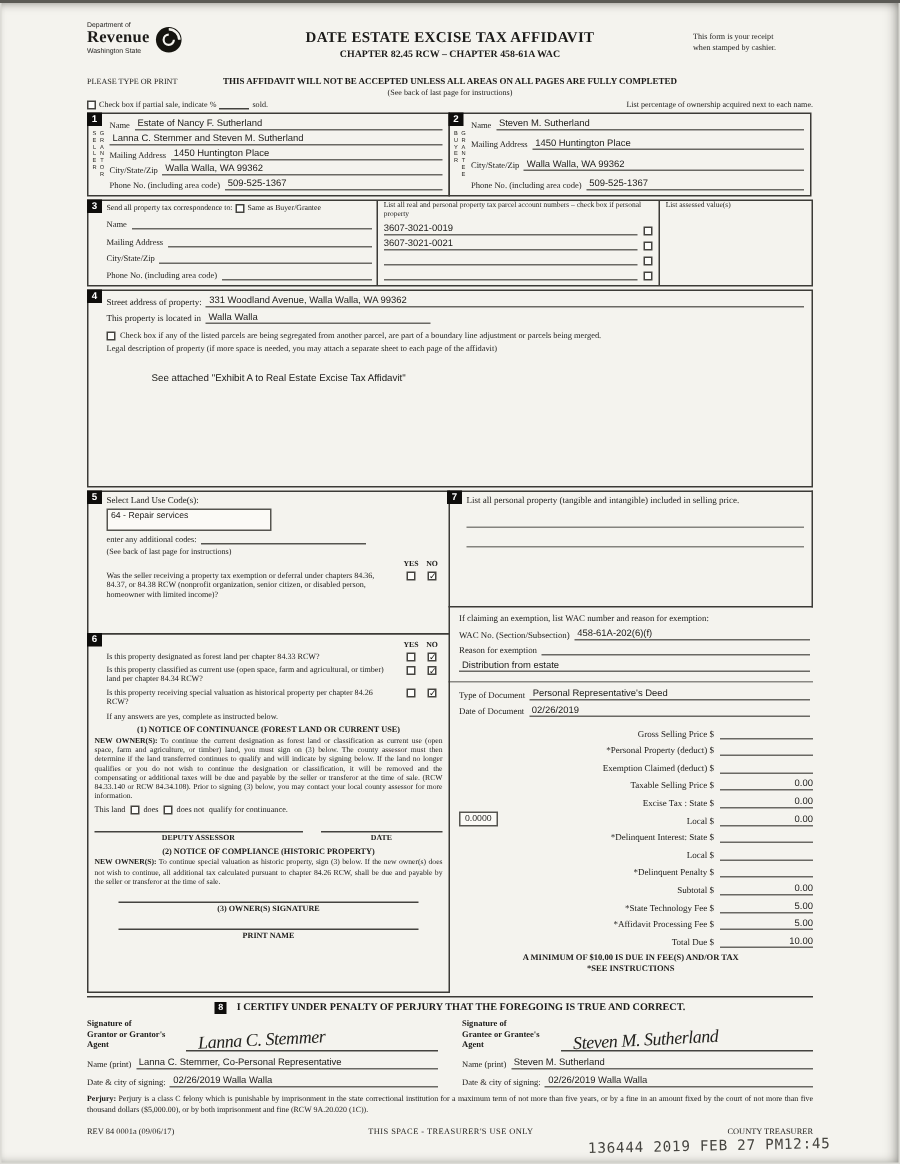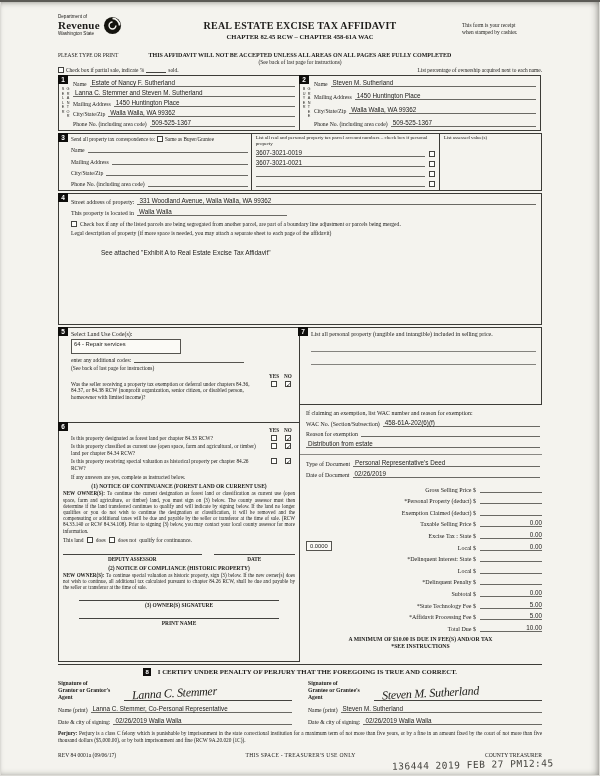--- a/index.html
+++ b/index.html
@@ -9,21 +9,21 @@
           box-shadow: inset 0 0 0 1px #dcdbd6, inset 0 5px 7px -4px #6a6964,
                       inset -7px 0 9px -6px #7b7a75, inset 0 -5px 7px -5px #9a9994; }
   .edge-top { position: absolute; top: 0; left: 0; width: 100%; height: 2px; background: #5b5a55; }
   .content { position: absolute; left: 58px; top: 13px; width: 484px; font-size: 6px; }
   .cb { display: inline-block; width: 6px; height: 6px; border: 1px solid #44433f; background: #fdfdfb;
         font-family: "DejaVu Sans", sans-serif; font-size: 6px; line-height: 5px; text-align: center;
         vertical-align: -1px; color: #14130f; flex: 0 0 auto; }
 
   
   .hdr { position: relative; height: 37px; }
-  .logo { position: absolute; left: 0; top: 1px; display: flex; gap: 3px; align-items: center; }
+  .logo { position: absolute; left: 0; top: 1px; display: flex; gap: 3px; align-items: flex-end; }
   .logo-dept { font-family: "Liberation Sans", sans-serif; font-size: 4.6px; }
   .logo-rev  { font-size: 11px; font-weight: bold; letter-spacing: .2px; }
   .logo-state{ font-family: "Liberation Sans", sans-serif; font-size: 4.6px; }
   .swirl { width: 19px; height: 19px; }
   .title-blk { text-align: center; padding-top: 7px; }
   .title { font-weight: bold; font-size: 10px; letter-spacing: .2px; }
   .chapters { font-weight: bold; font-size: 6.6px; margin-top: 2px; }
   .receipt { position: absolute; right: 0; top: 9px; width: 80px; font-size: 5.4px; line-height: 1.3; }
 
   .warnrow { position: relative; text-align: center; font-weight: bold; font-size: 6px; margin-top: 2px; }
@@ -146,21 +146,21 @@
           <div class="logo-rev">Revenue</div>
           <div class="logo-state">Washington State</div>
         </div>
         <svg class="swirl" viewBox="0 0 20 20">
           <circle cx="10" cy="10" r="9" fill="#15140f"></circle>
           <path d="M10 2.6 a7.4 7.4 0 0 1 7.4 7.4" stroke="#f4f3ee" stroke-width="1.8" fill="none"></path>
           <path d="M10 6.4 a3.6 3.6 0 1 0 3.6 3.6" stroke="#f4f3ee" stroke-width="1.5" fill="none"></path>
         </svg>
       </div>
       <div class="title-blk">
-        <div class="title">REAL ESTATE EXCISE TAX AFFIDAVIT</div>
+        <div class="title">DATE ESTATE EXCISE TAX AFFIDAVIT</div>
         <div class="chapters">CHAPTER 82.45 RCW – CHAPTER 458-61A WAC</div>
       </div>
       <div class="receipt">
         <div>This form is your receipt</div>
         <div>when stamped by cashier.</div>
       </div>
     </div>
 
     <div class="warnrow">
       <span class="typeprint">PLEASE TYPE OR PRINT</span>

